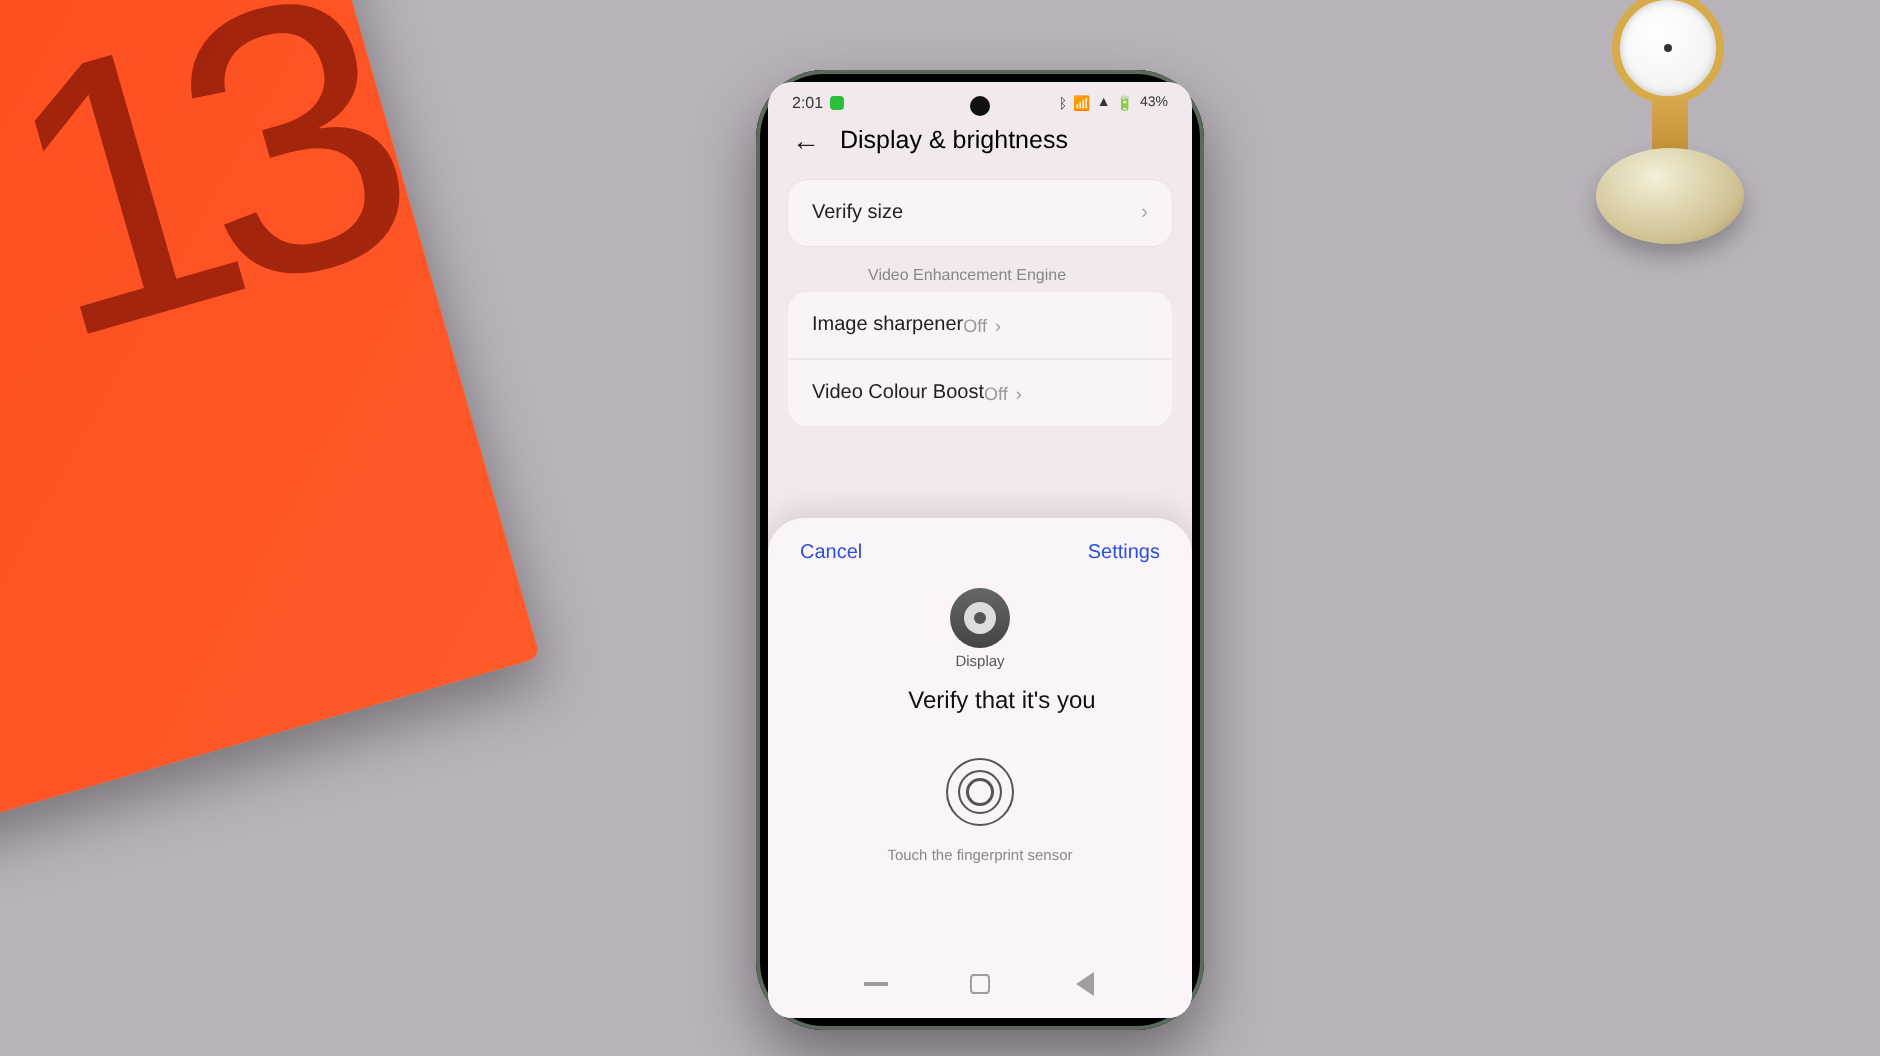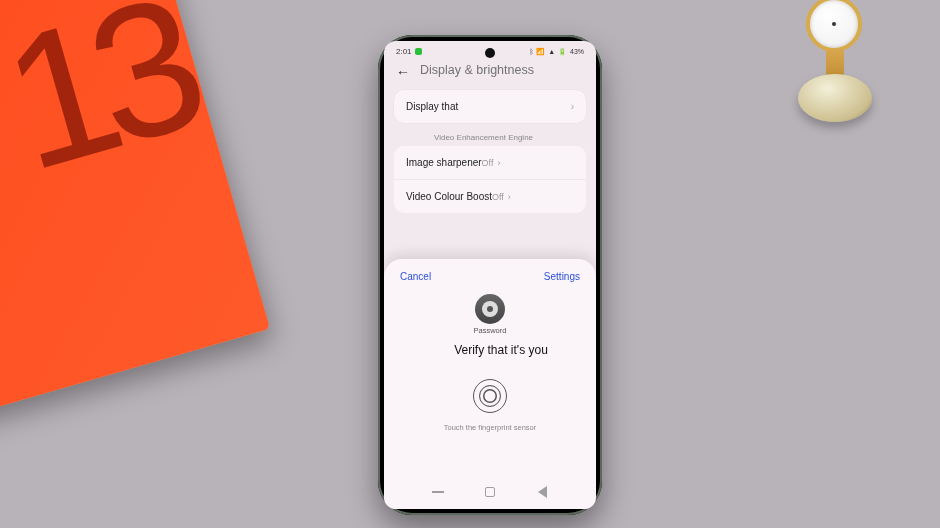--- a/index.html
+++ b/index.html
@@ -120,21 +120,21 @@
   .status-left { display:flex; gap:3px; align-items:center; }
   .status-right { display:flex; gap:3px; align-items:center; font-size:7px; }
   .green-dot { width:7px; height:7px; background:#2bbf3a; border-radius:2px; }
   .header {
     display:flex;
     align-items:center;
     gap:10px;
     padding: 4px 12px 8px;
   }
   .back-arrow { font-size:14px; color:#222; }
-  .header-title { font-size:12.5px; font-weight:500; color:#737373; }
+  .header-title { font-size:12.5px; font-weight:500; color:#000000; }
   .card {
     background:#faf4f8;
     margin:4px 10px;
     border-radius:10px;
     padding:11px 12px;
     display:flex;
     justify-content:space-between;
     align-items:center;
     font-size:10px;
     color:#222;
@@ -259,21 +259,21 @@
         <span>43%</span>
       </div>
     </div>
 
     <div class="header">
       <span class="back-arrow">←</span>
       <span class="header-title">Display &amp; brightness</span>
     </div>
 
     <div class="card">
-      <span>Display that</span>
+      <span>Verify size</span>
       <span class="chev">›</span>
     </div>
 
     <div class="section-label">Video Enhancement Engine</div>
 
     <div class="card-group">
       <div class="card-row">
         <span>Image sharpener</span>
         <span class="row-right">
           <span>Off</span>
@@ -290,21 +290,21 @@
     </div>
 
     <div class="sheet">
       <div class="sheet-top">
         <span class="cancel">Cancel</span>
         <span class="passwd">Settings</span>
       </div>
       <div class="app-icon">
         <div class="gear"></div>
       </div>
-      <div class="app-label">Password</div>
+      <div class="app-label">Display</div>
       <div class="verify">Verify that it's you</div>
       <div class="fp-icon"></div>
       <div class="fp-hint">Touch the fingerprint sensor</div>
 
       <div class="navbar">
         <div class="nav-btn">
             <div class="nav-recent"></div>
           </div>
         <div class="nav-btn">
             <div class="nav-home"></div>

